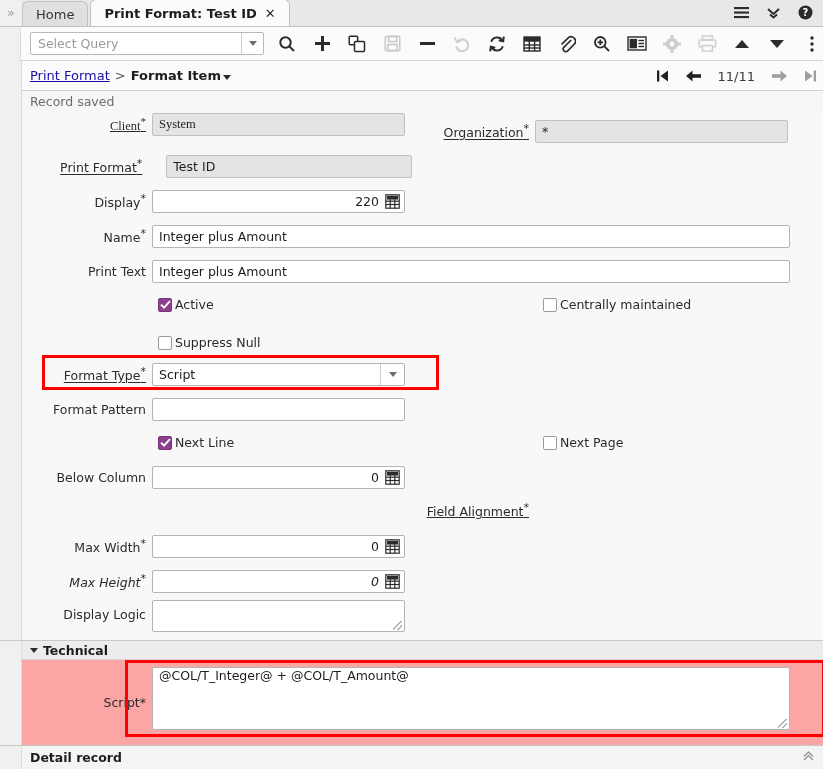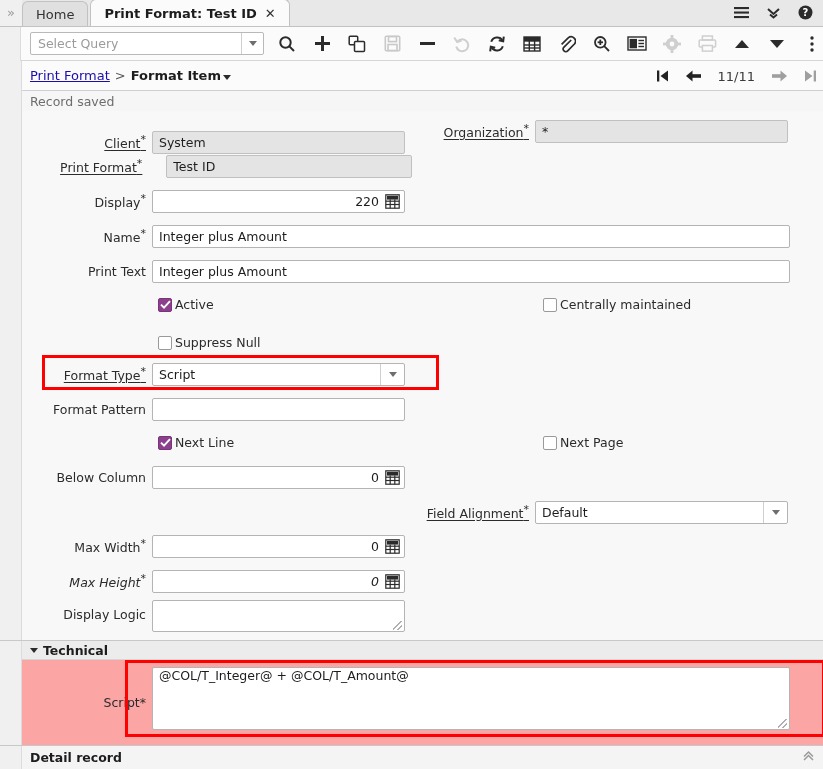--- a/index.html
+++ b/index.html
@@ -474,21 +474,21 @@
 
 <div class="statusline">
   <div class="status-rail"></div>
   <span class="txt">Record saved</span>
 </div>
 
 <div class="formwrap">
   <div class="form-rail"></div>
   <div class="form">
 
-    <div class="row" style="left:0; top:20px; width:390px;">
+    <div class="row" style="left:0; top:2px; width:390px;font-family:Liberation Serif, serif;">
       <span class="lbl link" style="width:130px;"><span>Client</span><span class="star">*</span></span>
       <span class="fld ro" style="width:253px;">
         <span class="v">System</span>
       </span>
     </div>
 
     <div class="row" style="left:398px; top:9px;">
       <span class="lbl link" style="width:115px;"><span>Organization</span><span class="star">*</span></span>
       <span class="fld ro" style="width:253px;">
         <span class="v">*</span>
@@ -600,26 +600,20 @@
             <line x1="5.2" y1="5.5" x2="5.2" y2="14.2"></line>
                 <line x1="9.8" y1="5.5" x2="9.8" y2="14.2"></line>
               </g>
             </svg>
         </span>
       </span>
     </div>
 
     <div class="row" style="left:398px; top:390px;">
       <span class="lbl link" style="width:115px;"><span>Field Alignment</span><span class="star">*</span></span>
-      <span class="fld" style="width:253px;">
-        <span class="v">Default</span>
-        <span class="ddbox">
-          <span class="caret-dn"></span>
-        </span>
-      </span>
     </div>
 
     <div class="row" style="left:0; top:424px;">
       <span class="lbl" style="width:130px;"><span>Max Width</span><span class="star">*</span></span>
       <span class="fld" style="width:253px;">
         <span class="v right">0</span>
         <span class="calcicon">
           <svg width="15" height="15" viewBox="0 0 15 15">
               <g stroke="#2b2b2b" fill="none" stroke-width="1.2">
             <rect x="0.8" y="0.8" width="13.4" height="13.4"></rect>

